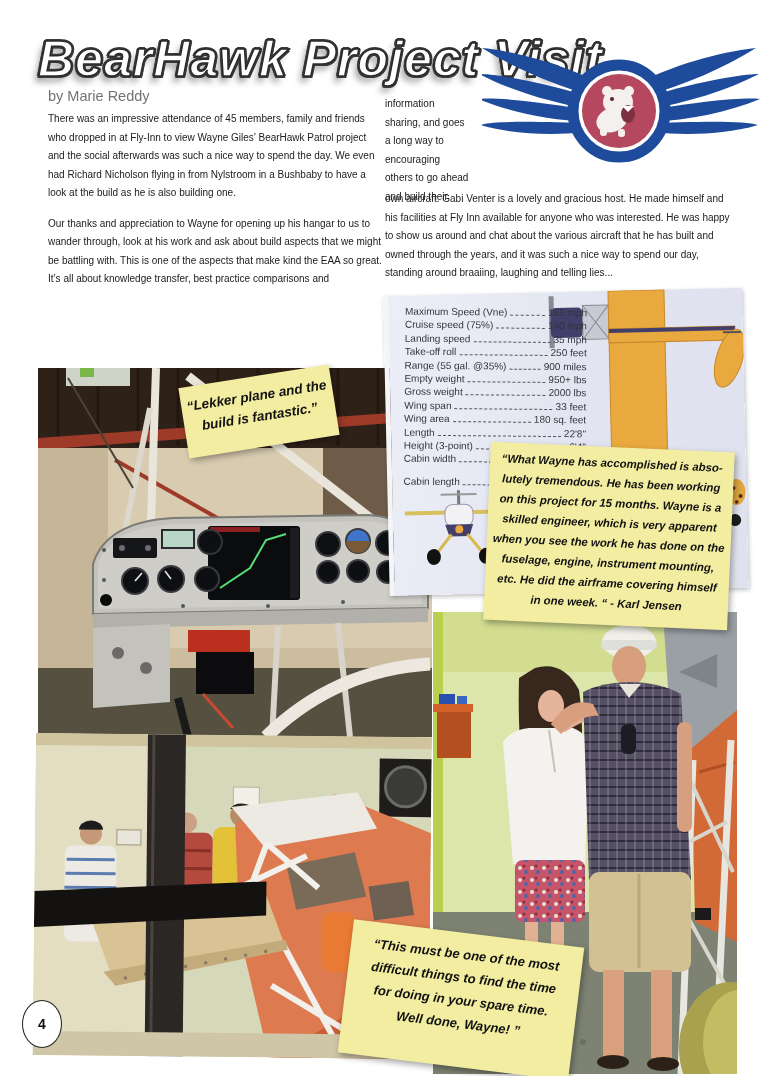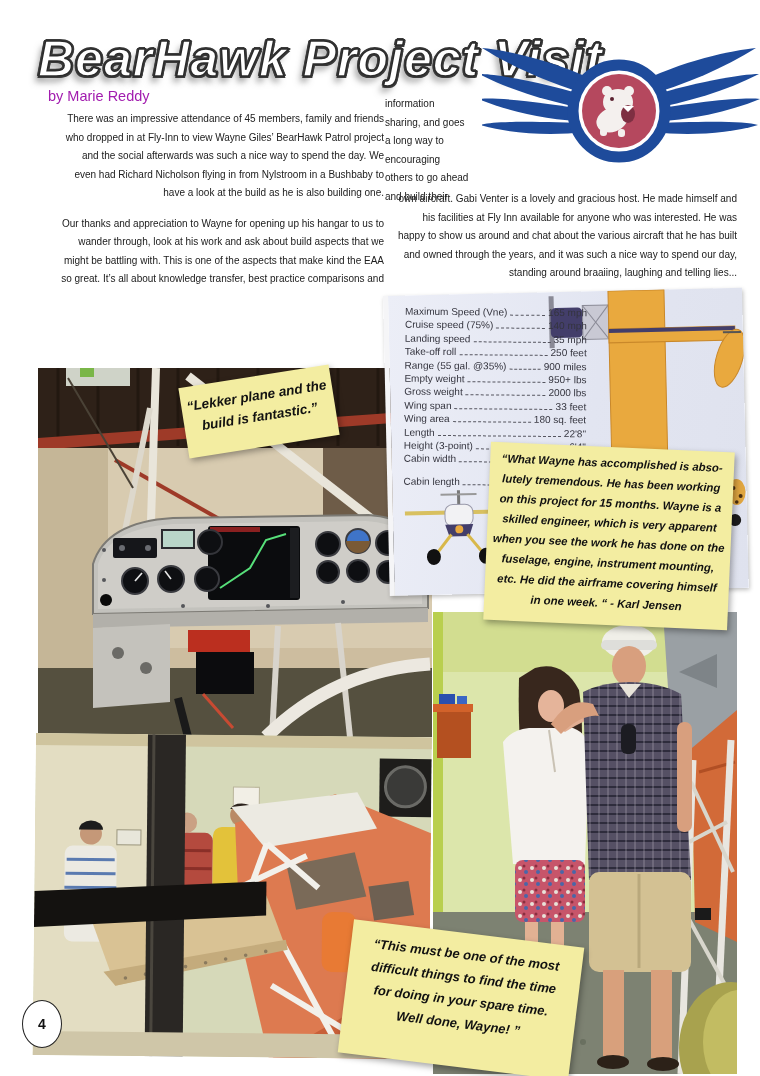--- a/index.html
+++ b/index.html
@@ -6,25 +6,25 @@
   .page{position:relative;width:760px;height:1076px;background:#ffffff;overflow:hidden;
         font-family:"Liberation Sans",sans-serif;color:#1a1a1a;}
   
   .title{position:absolute;left:38px;top:30px;width:600px;
          font-size:50px;font-weight:bold;font-style:italic;letter-spacing:1px;
          color:#ffffff;-webkit-text-stroke:1.5px #2b2b2b;
          text-shadow:2px 0 #3a3a3a,-2px 0 #3a3a3a,0 2px #3a3a3a,0 -2px #3a3a3a,
                      1.5px 1.5px #3a3a3a,-1.5px 1.5px #3a3a3a,1.5px -1.5px #3a3a3a,-1.5px -1.5px #3a3a3a,
                      -4px 6px 6px rgba(90,90,90,.55);
          white-space:nowrap;}
-  .byline{position:absolute;left:48px;top:88px;font-size:14.5px;color:#a21caf;}
+  .byline{position:absolute;left:48px;top:88px;font-size:14.5px;color:#737373;}
   .logo{position:absolute;left:482px;top:34px;width:278px;height:152px;}
   
   .col{position:absolute;font-size:10px;line-height:18.5px;color:#202020;text-align:left;}
-  .col p{margin:0 0 12px 11px;text-align:right;}
+  .col p{margin:0 0 12px 0;}
   .left-col{left:48px;top:110px;width:336px;}
   .right-wrap{left:385px;top:95px;width:150px;white-space:pre-line;}
   .right-col{left:385px;top:190px;width:352px;}
   
   .photo{position:absolute;display:block;}
   .hangar{left:38px;top:368px;}
   .workshop{left:36px;top:733px;transform:rotate(.6deg);transform-origin:top left;}
   .people{left:433px;top:612px;}
   
   .spec{position:absolute;left:383px;top:296px;width:354px;height:300px;

